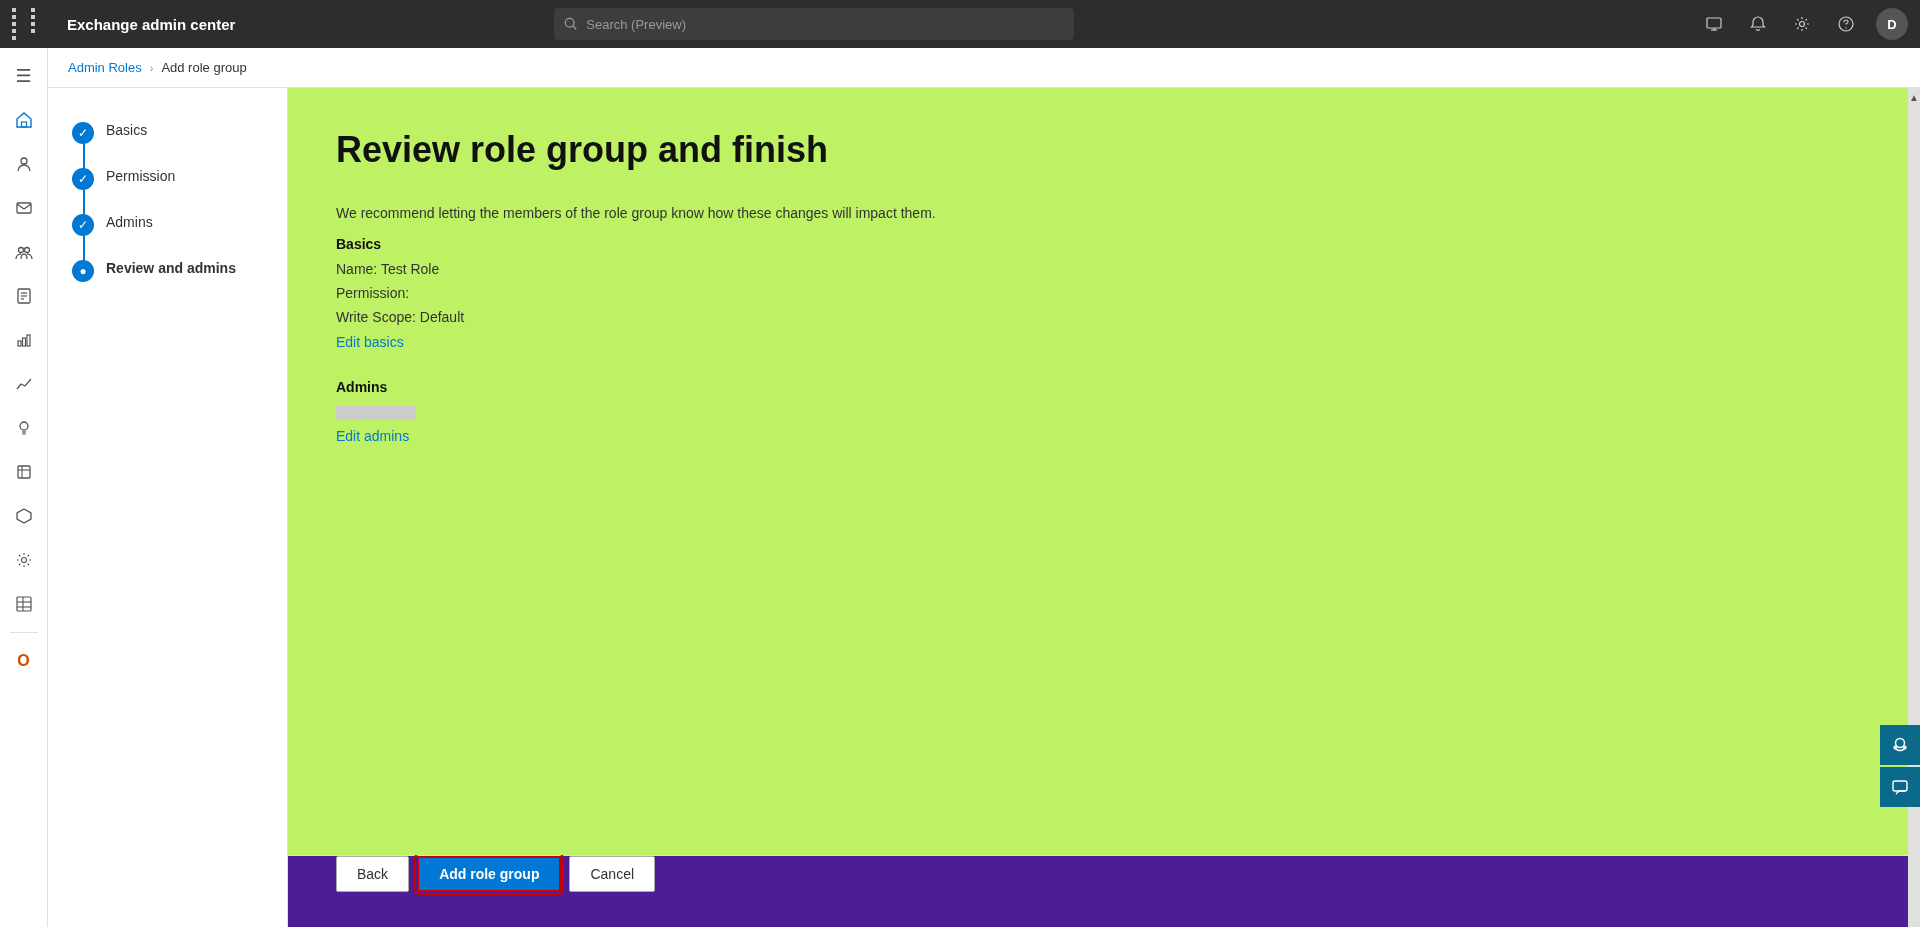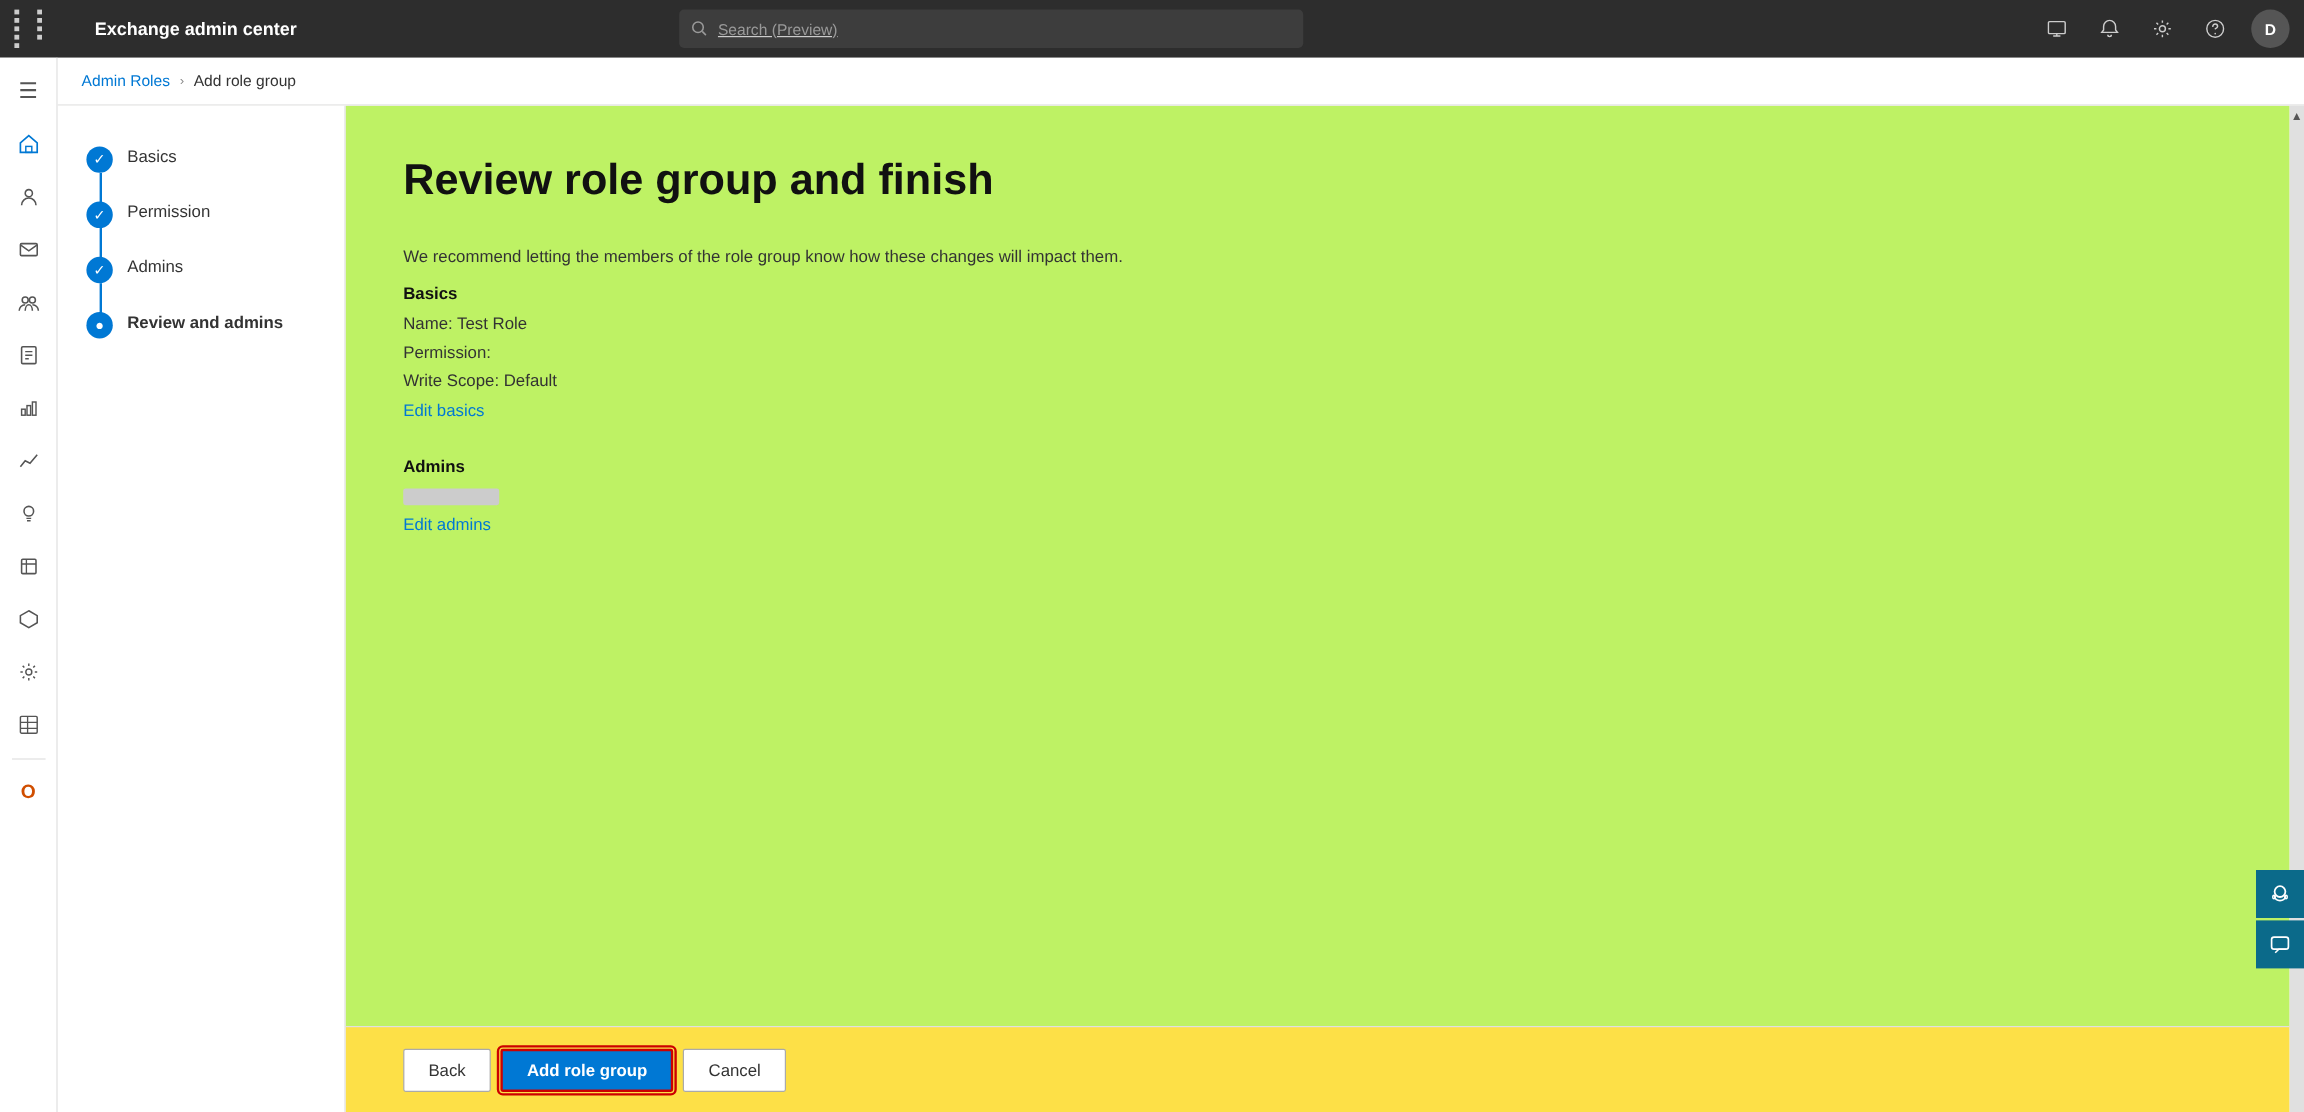--- a/index.html
+++ b/index.html
@@ -6,21 +6,21 @@
     body { font-family: 'Segoe UI', sans-serif; background: #f3f2f1; height: 927px; overflow: hidden; display: flex; flex-direction: column; }
 
     
     .top-nav {
       background: #2d2d2d;
       height: 48px;
       display: flex;
       align-items: center;
       padding: 0 12px;
       flex-shrink: 0;
-      gap: 24px;
+      gap: 12px;
     }
     .top-nav-grid {
       display: grid;
       grid-template-columns: 16px 16px;
       gap: 3px;
       cursor: pointer;
     }
     .top-nav-grid span {
       width: 4px; height: 4px;
       background: #ccc;
@@ -45,21 +45,20 @@
       height: 32px;
       gap: 8px;
     }
     .search-bar input {
       background: transparent;
       border: none;
       outline: none;
       color: #ccc;
       font-size: 13px;
       flex: 1;
-      text-decoration: underline;
     }
     .search-bar input::placeholder { color: #999; }
     .top-nav-icons {
       margin-left: auto;
       display: flex;
       align-items: center;
       gap: 16px;
     }
     .top-nav-icon {
       color: #ccc;
@@ -252,24 +251,24 @@
       width: 80px;
       height: 14px;
       background: #ccc;
       border-radius: 2px;
       vertical-align: middle;
     }
 
     
     .footer-buttons {
       height: 72px;
-      background: #fde047;
+      background: #4c1d95;
       border-top: 1px solid #e0e0e0;
       display: flex;
-      align-items: center;
+      align-items: flex-start;
       padding: 0 48px;
       gap: 8px;
       flex-shrink: 0;
     }
     .btn {
       height: 36px;
       padding: 0 20px;
       border-radius: 2px;
       font-size: 14px;
       cursor: pointer;

